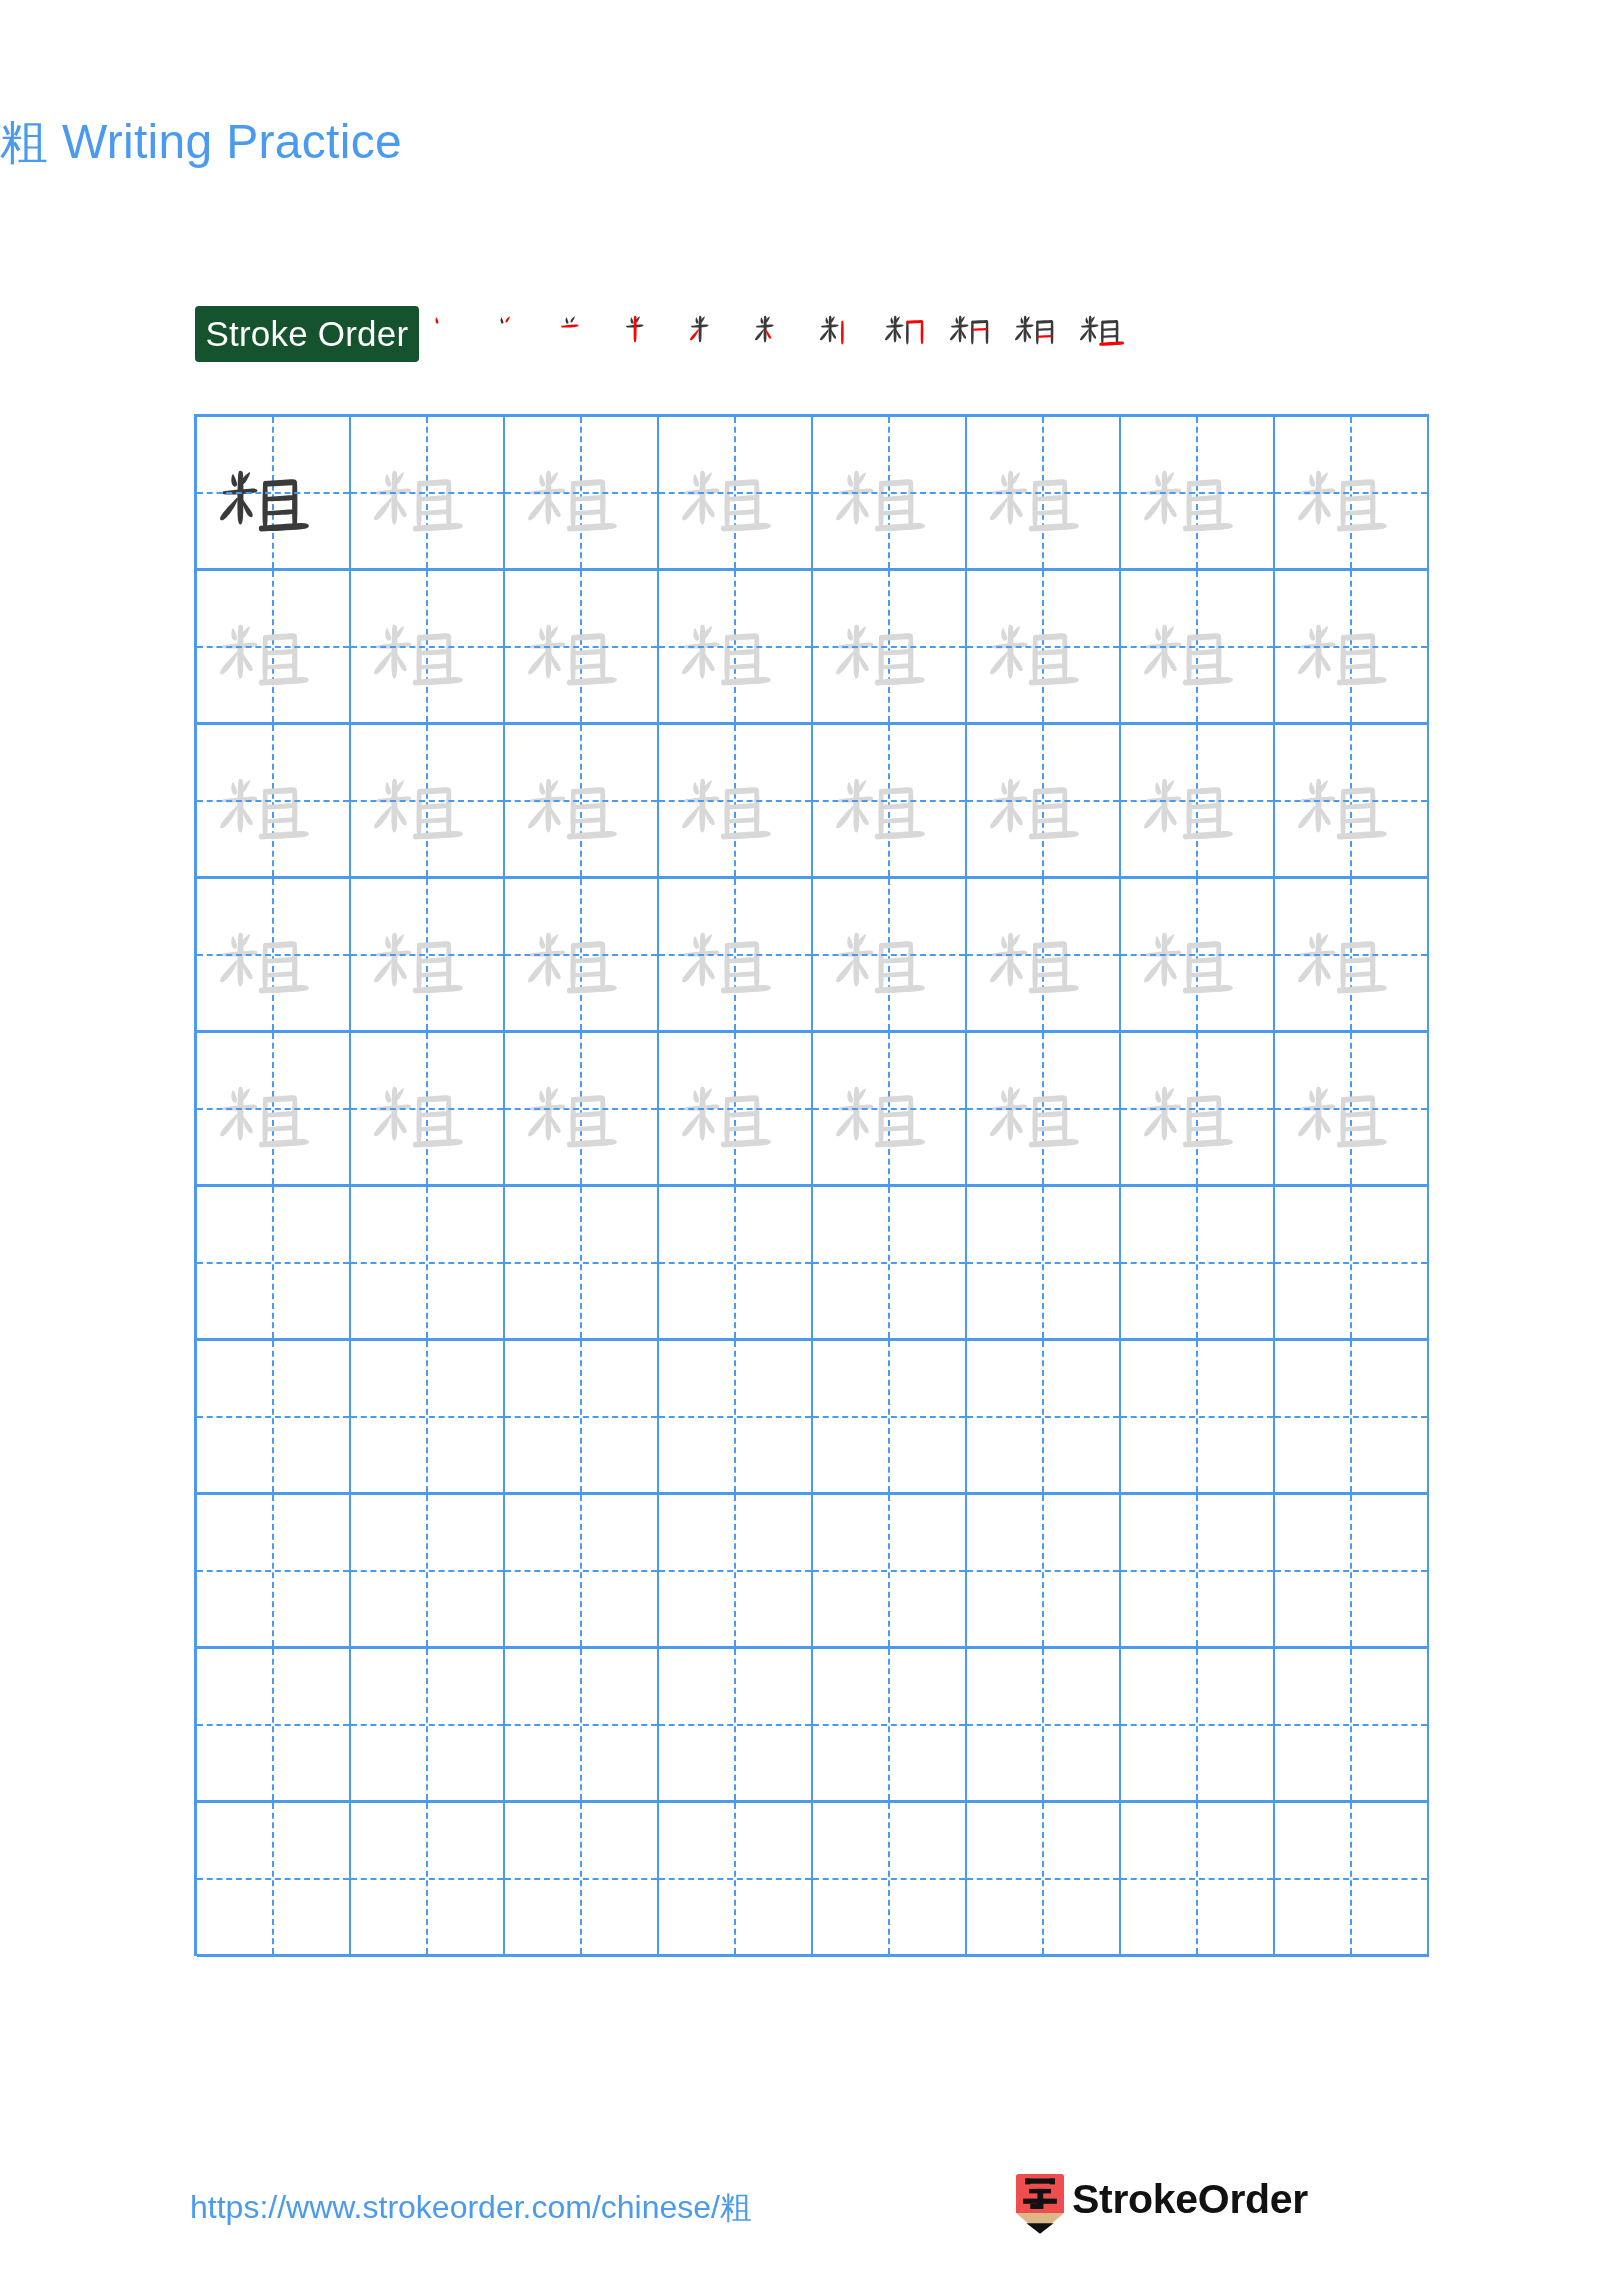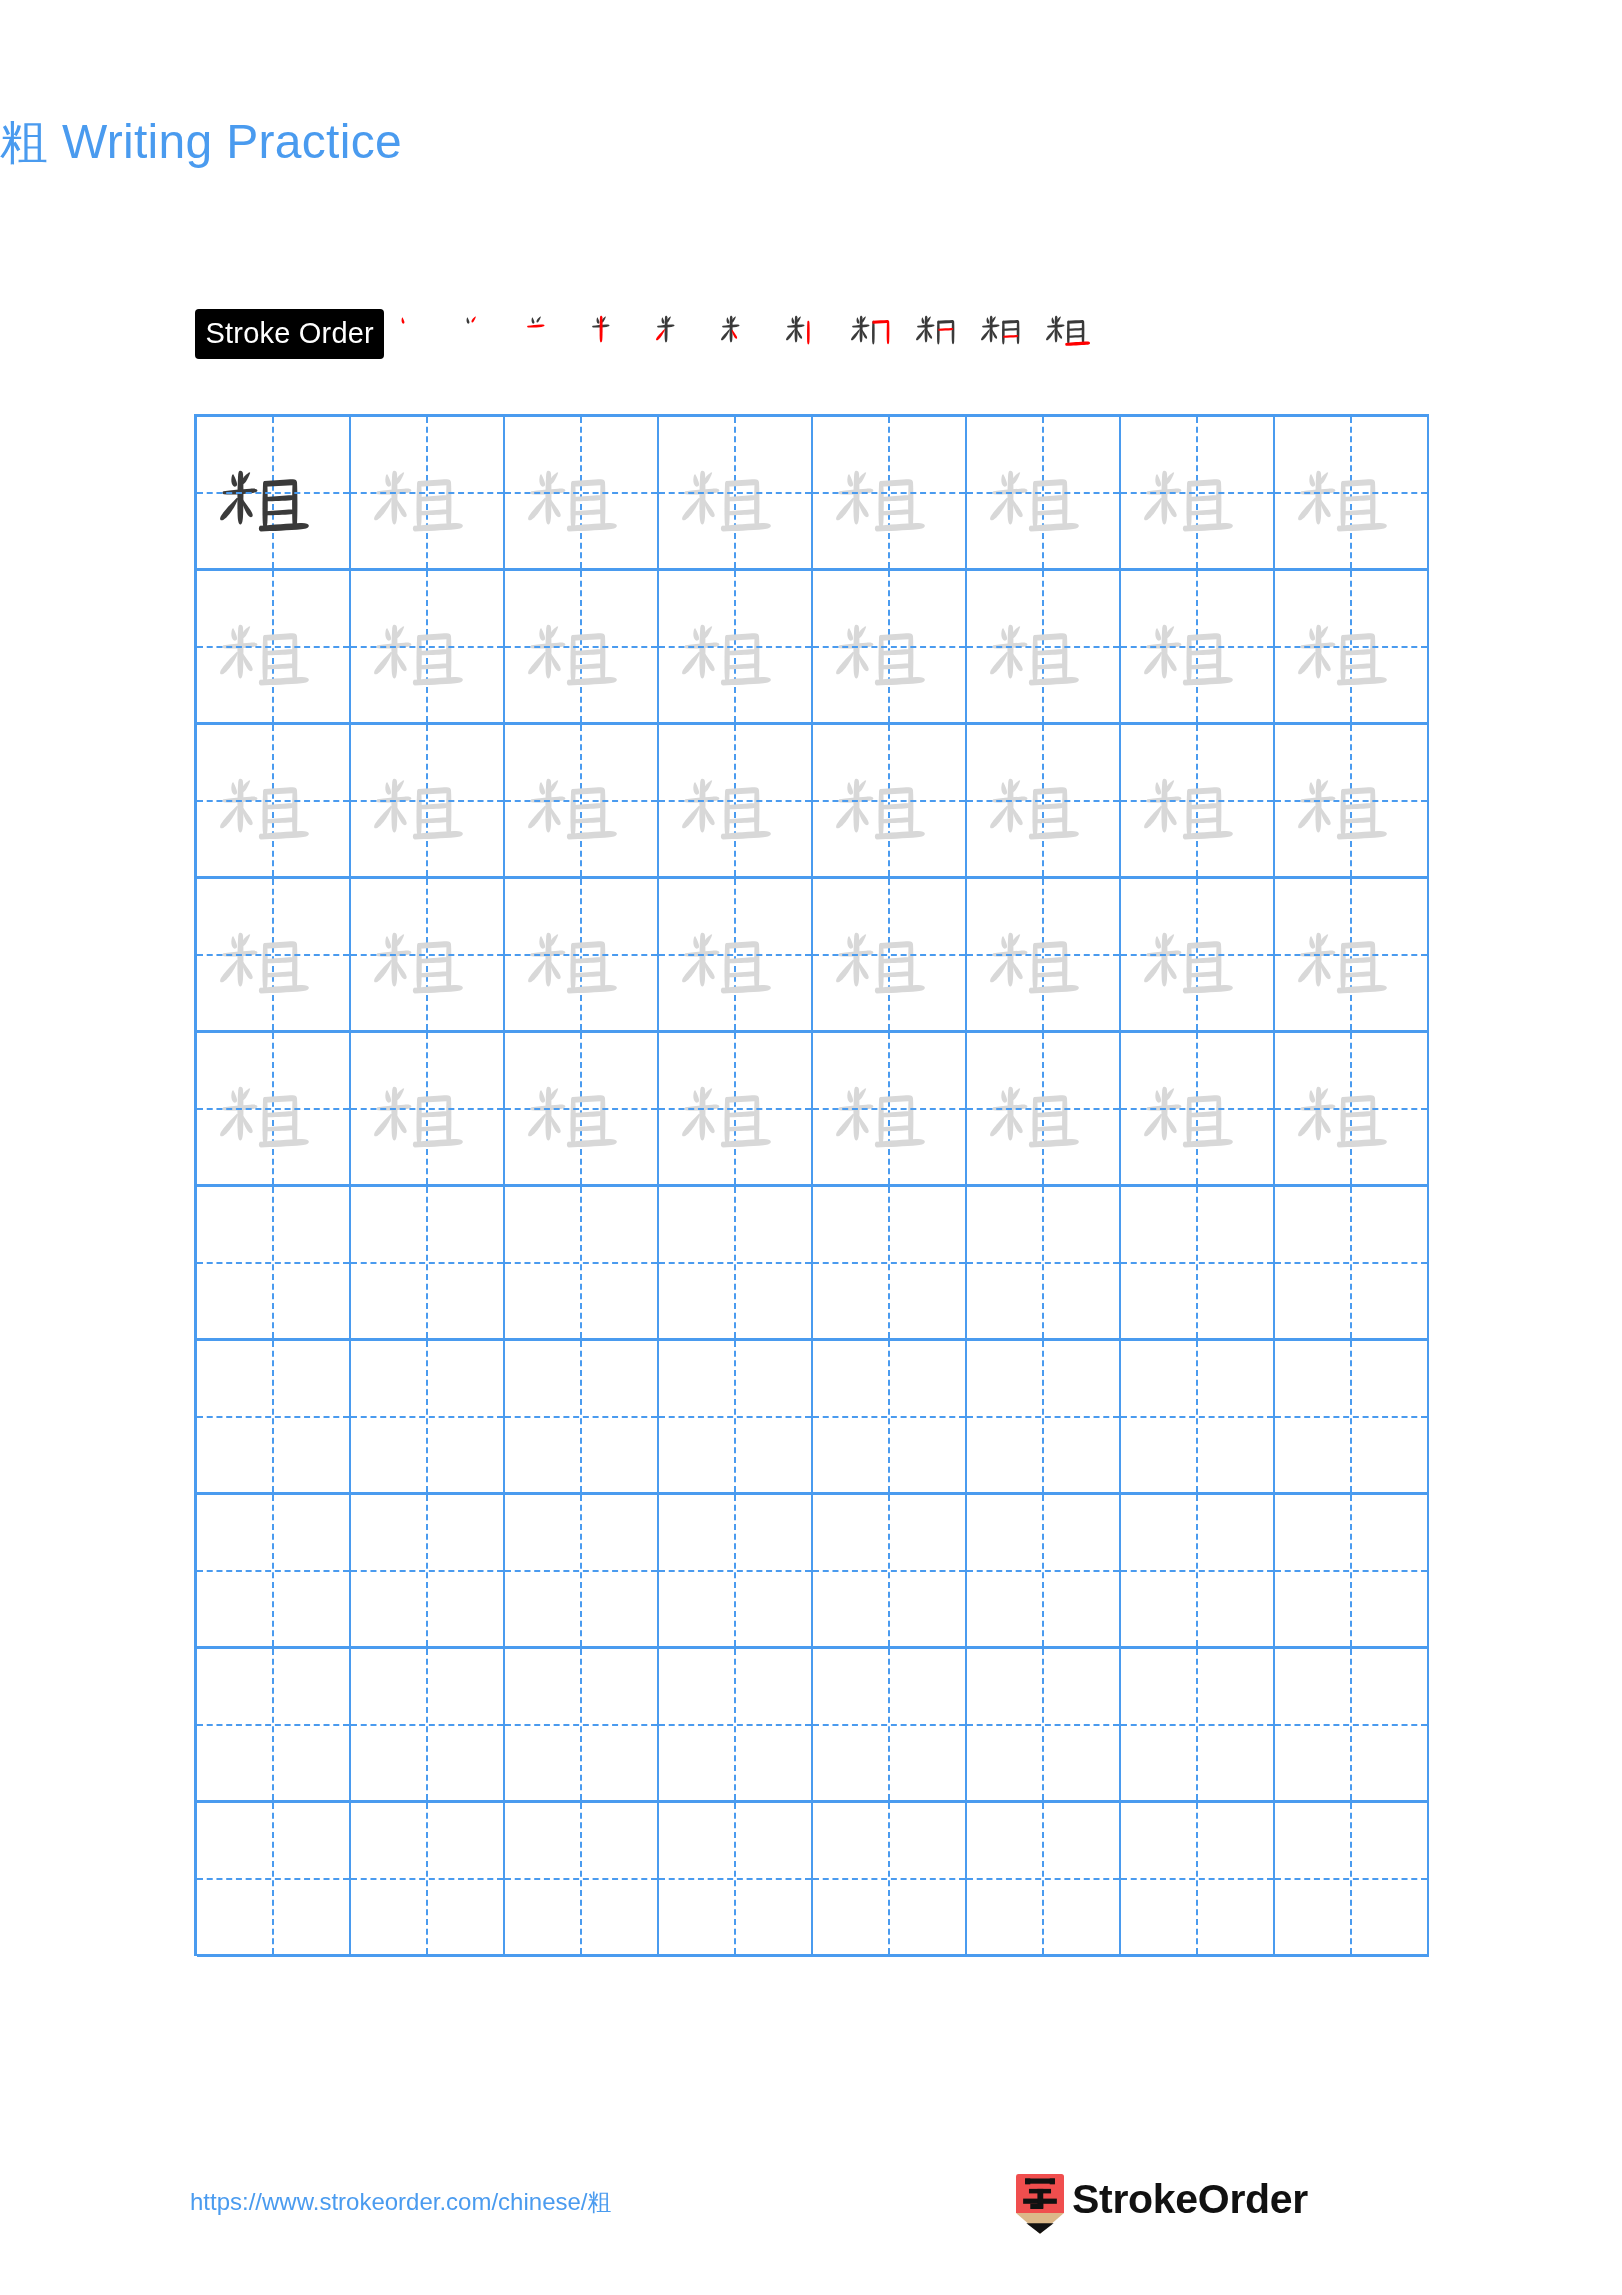--- a/index.html
+++ b/index.html
@@ -33,23 +33,23 @@
   
   .stroke-order-row {
     position: absolute;
     top: 309px;
     left: 195px;
     display: flex;
     align-items: center;
     height: 50px;
   }
   .stroke-order-badge {
-    background: #000000;
+    background: #14532d;
     color: #ffffff;
-    font-size: 29px;
+    font-size: 35px;
     line-height: 1;
     padding: 9.2px 10.5px 11px 10.5px;
     border-radius: 3.9px;
     white-space: nowrap;
     letter-spacing: 0.2px;
   }
   .stroke-seq {
     display: flex;
     align-items: center;
     margin-left: 5.2px;
@@ -130,21 +130,21 @@
     display: block;
   }
   .cell-char.model svg path { fill: #3a3a3a; }
   .cell-char.trace svg path { fill: #d8d8d8; }
 
   
   .footer-url {
     position: absolute;
     left: 190px;
     top: 2186px;
-    font-size: 24px;
+    font-size: 32px;
     color: #4a9bef;
     white-space: nowrap;
     text-decoration: none;
   }
   .footer-brand {
     position: absolute;
     left: 1016px;
     top: 2171px;
     display: flex;
     align-items: center;

